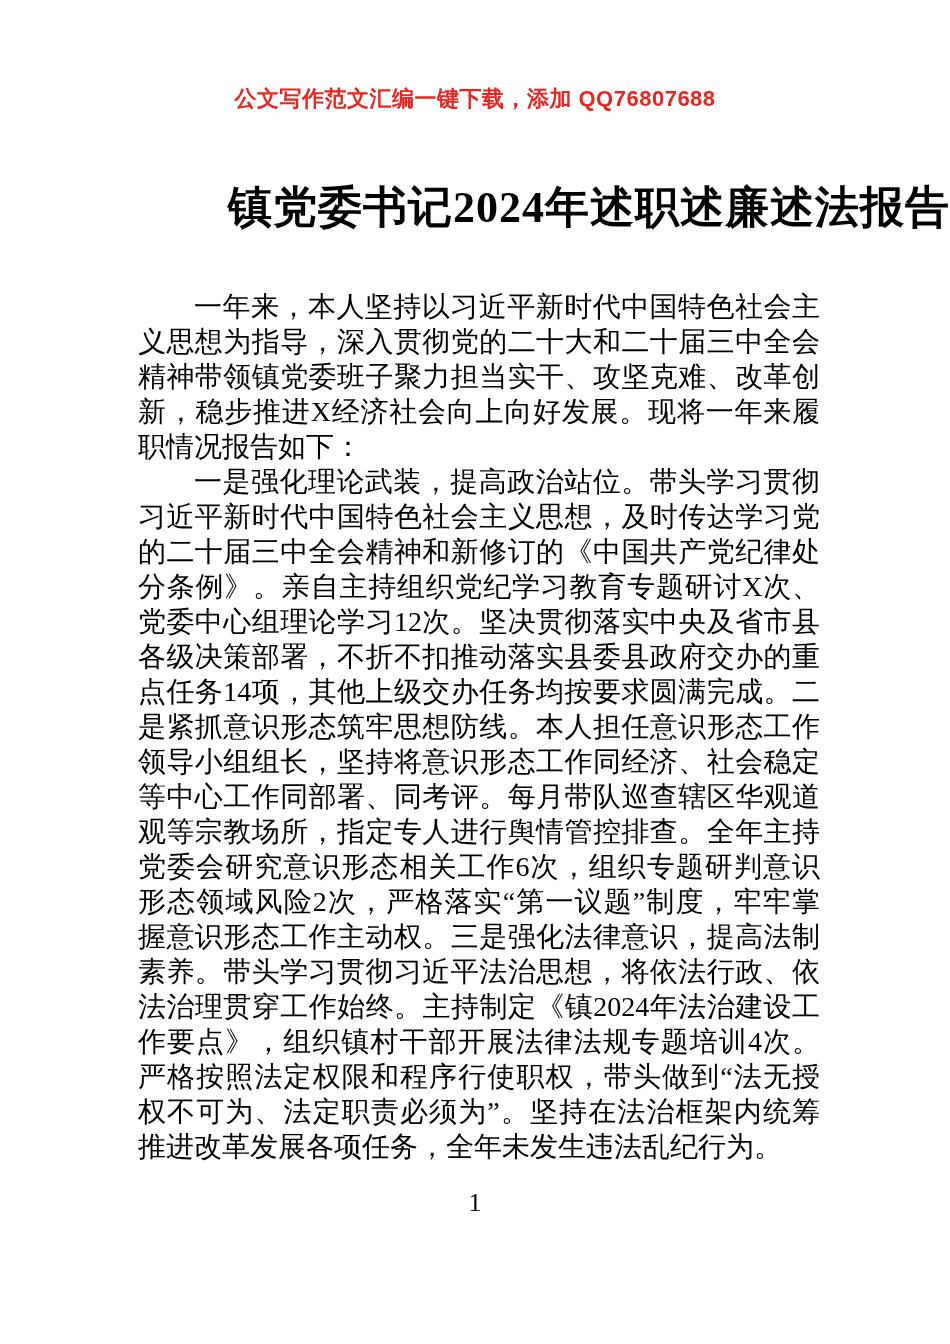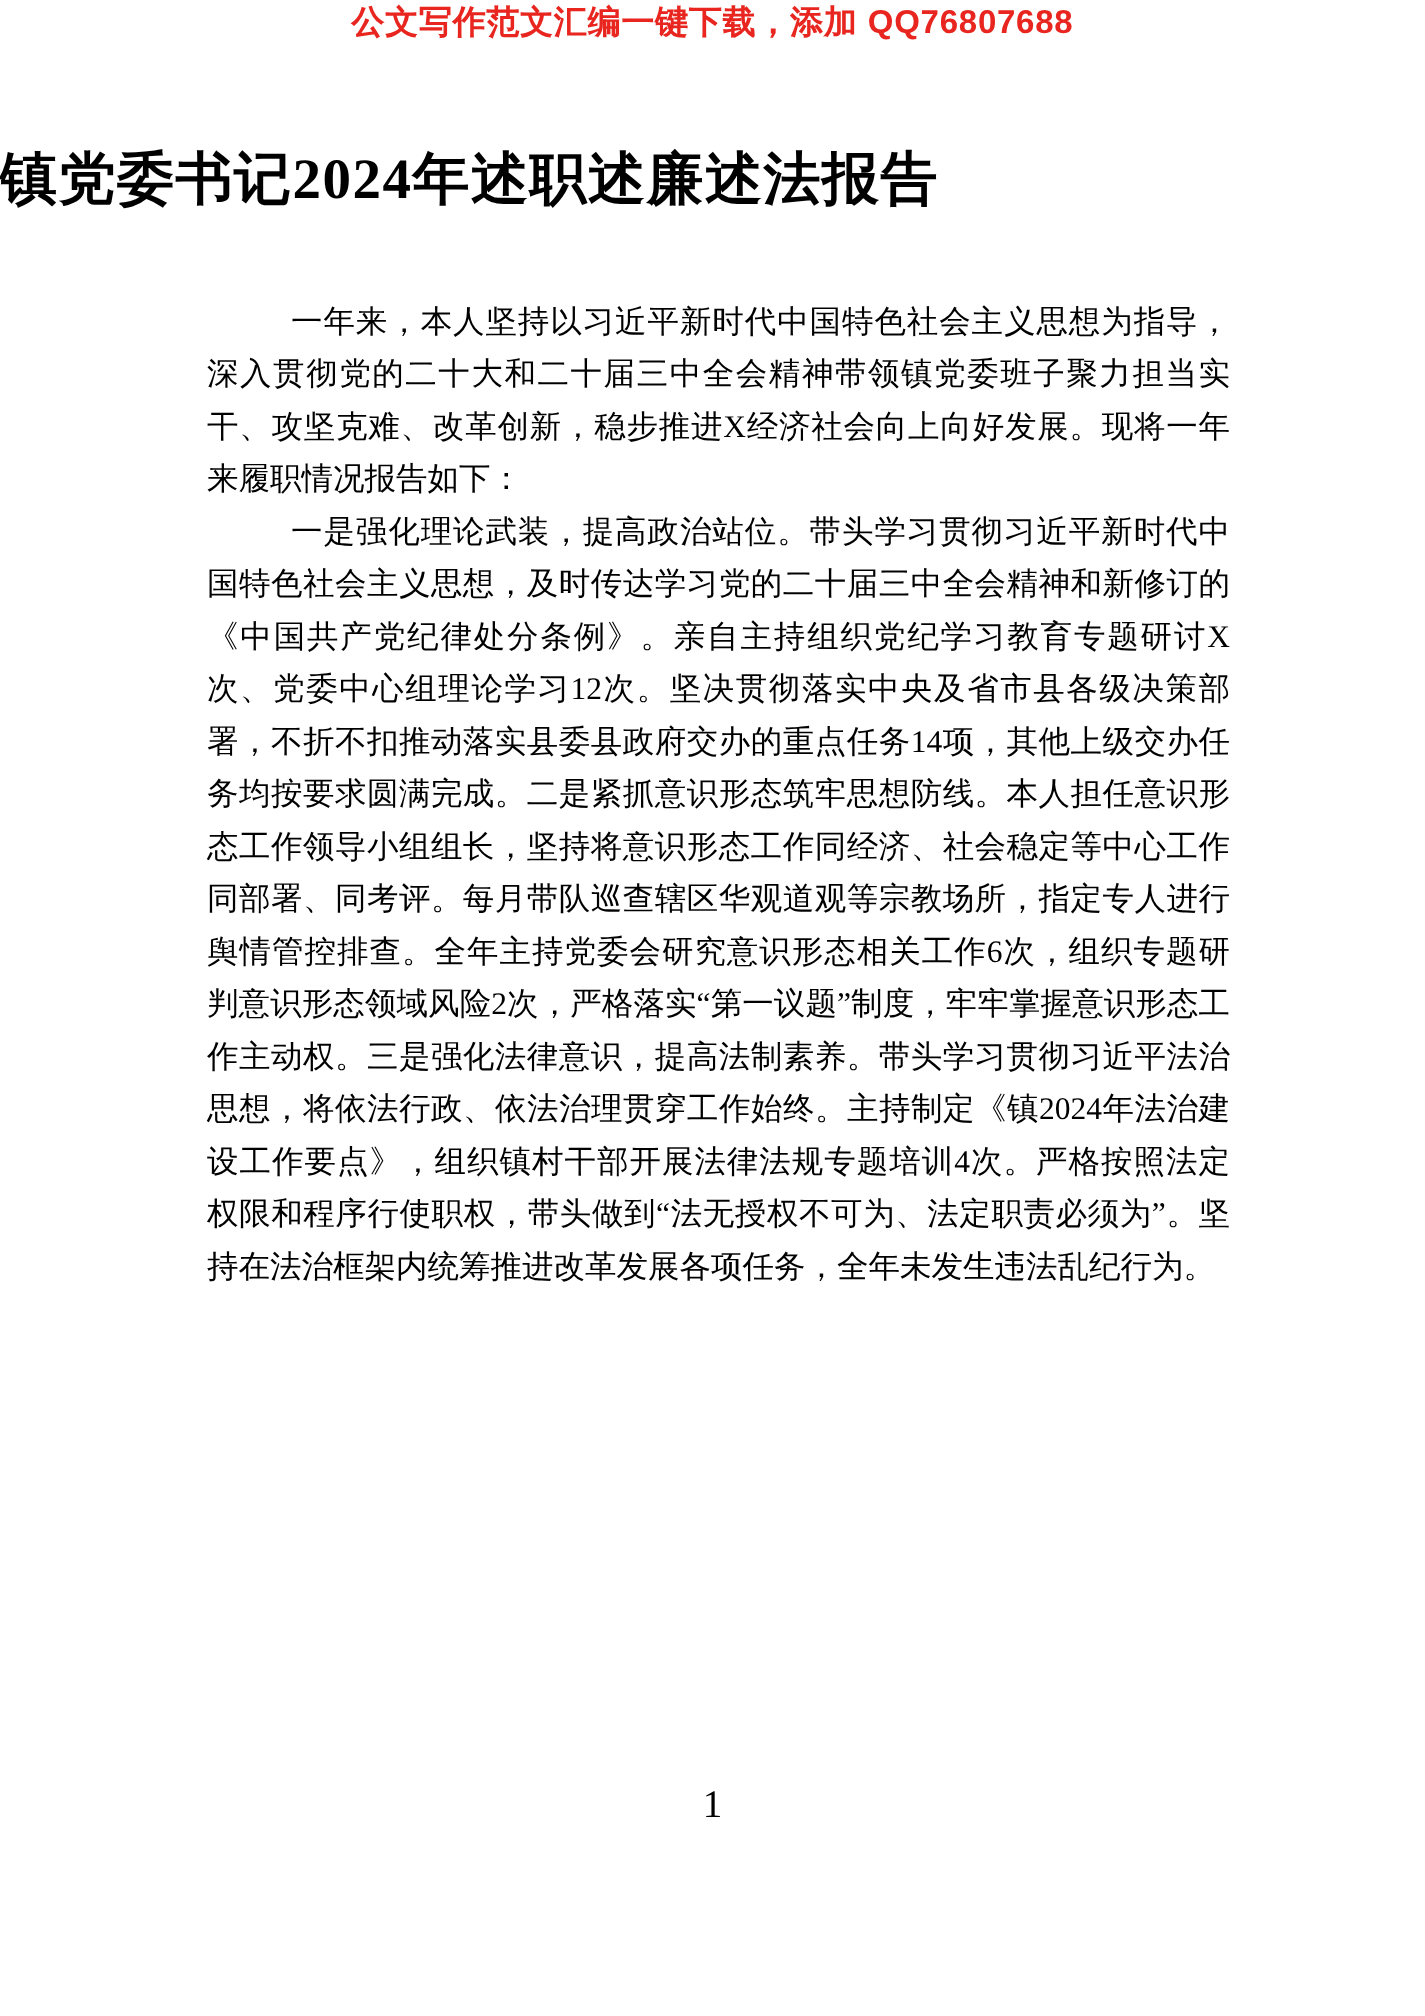--- a/index.html
+++ b/index.html
@@ -10,38 +10,39 @@
   .page {
     position: relative;
     width: 950px;
     height: 1344px;
     background: #ffffff;
     overflow: hidden;
     font-family: "Liberation Serif", "DejaVu Serif", serif;
     color: #000000;
   }
   .promo {
+    padding-top: 84px;
     text-align: center;
     font-family: "Liberation Sans", "DejaVu Sans", sans-serif;
     font-size: 22px;
     font-weight: bold;
     color: #e8261f;
     letter-spacing: 0.5px;
   }
   .doc-title {
     margin: 64px 0 0 0;
-    text-align: left;
-    font-size: 38px;
+    text-align: right;
+    font-size: 44px;
     font-weight: bold;
     font-family: "Liberation Serif", "DejaVu Serif", serif;
     letter-spacing: 1px;
   }
   .doc-body {
     margin: 52px 130px 0 138px;
-    font-size: 21px;
+    font-size: 28px;
     line-height: 35px;
     text-align: justify;
   }
   .doc-body p {
     margin: 0;
     text-indent: 56px; 
   }
   .doc-body p.section-heading {
     font-weight: bold;
   }

